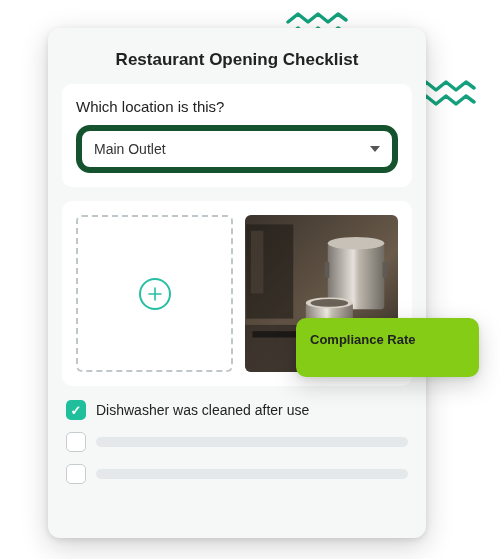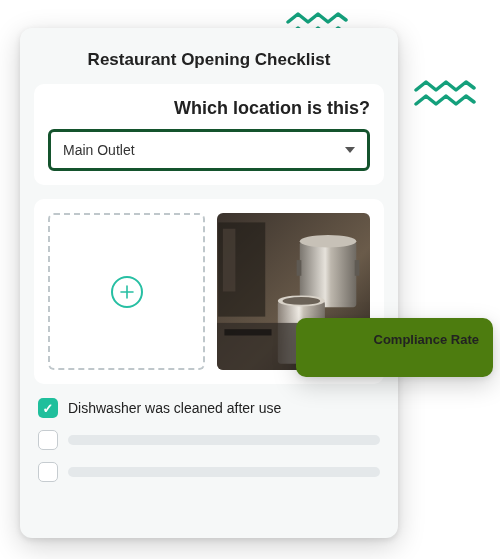--- a/index.html
+++ b/index.html
@@ -13,21 +13,21 @@
     position: relative;
     overflow: hidden;
   }
   .decoration {
     position: absolute;
     pointer-events: none;
   }
   .card {
     position: absolute;
     top: 28px;
-    left: 20px;
+    left: 48px;
     width: 378px;
     height: 510px;
     background: #f6f8f8;
     border-radius: 12px;
     box-shadow: 0 8px 28px rgba(0,0,0,0.18), 0 2px 6px rgba(0,0,0,0.10);
     padding: 14px 14px 8px 14px;
     overflow: hidden;
   }
   .card-title {
     text-align: center;
@@ -36,32 +36,31 @@
     color: #222;
     padding: 8px 0 14px 0;
   }
   .section {
     background: #fff;
     border-radius: 10px;
     padding: 14px;
     margin-bottom: 14px;
   }
   .section-title {
-    font-weight: 700;
-    font-size: 18px;
+    font-weight: 400;
+    font-size: 15px;
     color: #222;
     margin: 0 0 10px 0;
-    text-align: right;
   }
   .select {
     display: flex;
     align-items: center;
     justify-content: space-between;
-    border: 3px solid #14532d;
-    border-radius: 6px;
+    border: 6px solid #14532d;
+    border-radius: 14px;
     padding: 10px 12px;
     font-size: 14px;
     color: #333;
     cursor: pointer;
     background: #fff;
   }
   .caret {
     width: 0; height: 0;
     border-left: 5px solid transparent;
     border-right: 5px solid transparent;
@@ -135,26 +134,26 @@
   .placeholder-bar {
     flex: 1;
     height: 10px;
     background: #e4e8ea;
     border-radius: 5px;
   }
   .overlay-card {
     position: absolute;
     top: 318px;
     left: 296px;
-    width: 197px;
-    background: #4d7c0f;
+    width: 183px;
+    background: #84cc16;
     border-radius: 10px;
     box-shadow: 0 8px 24px rgba(0,0,0,0.18), 0 2px 6px rgba(0,0,0,0.08);
     padding: 14px 14px 18px 14px;
-    text-align: right;
+    text-align: left;
   }
   .overlay-title {
     font-size: 13px;
     font-weight: 700;
     color: #222;
     margin-bottom: 12px;
   }
   .donut-wrap {
     position: relative;
     width: 120px;

